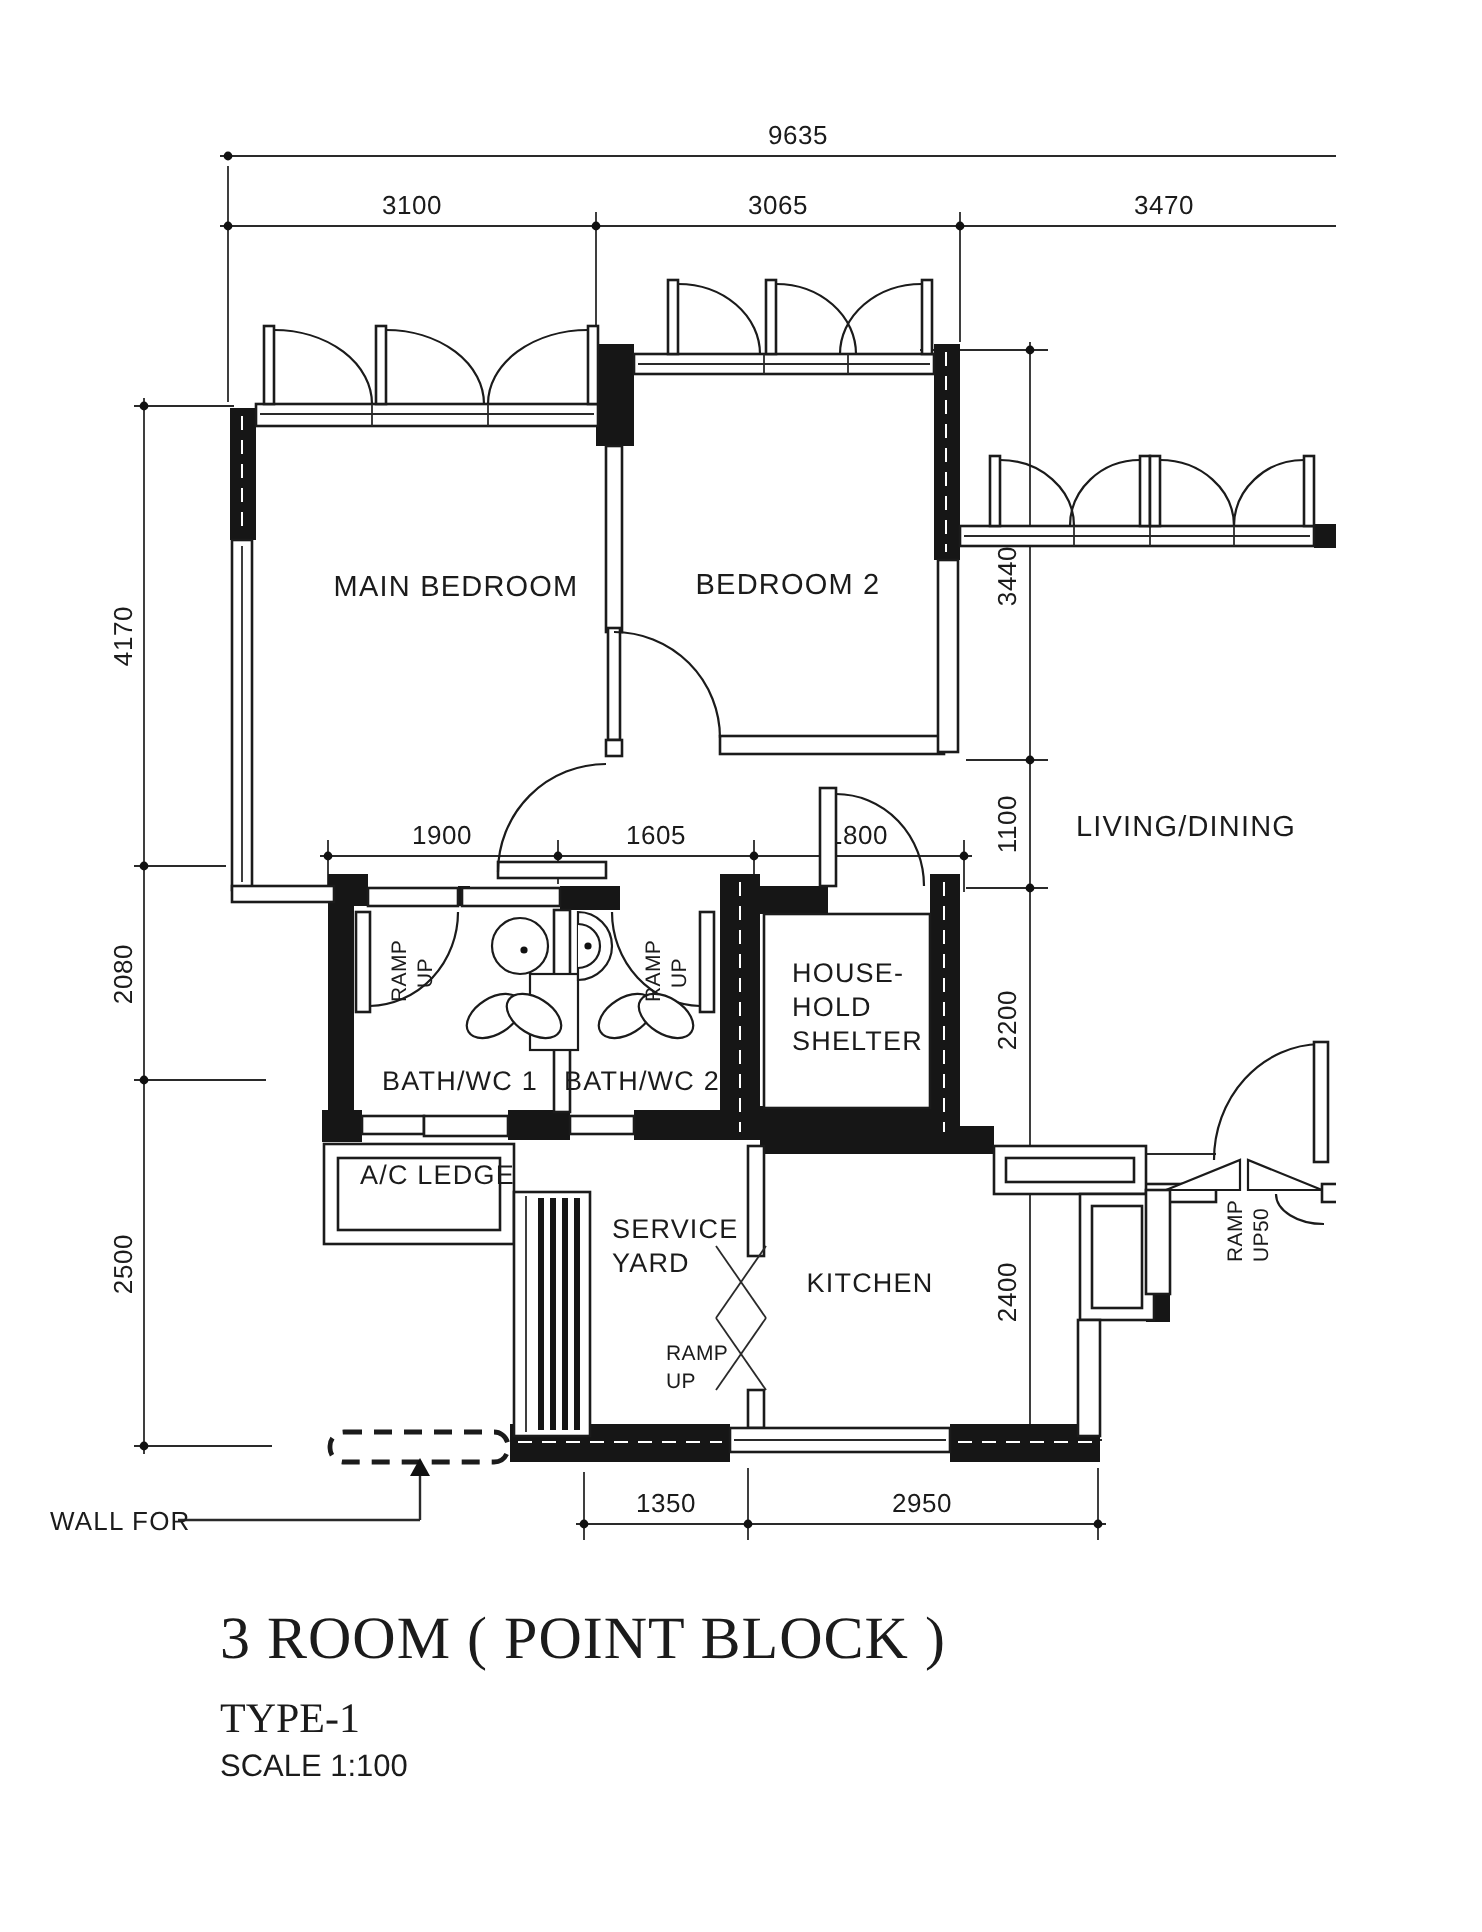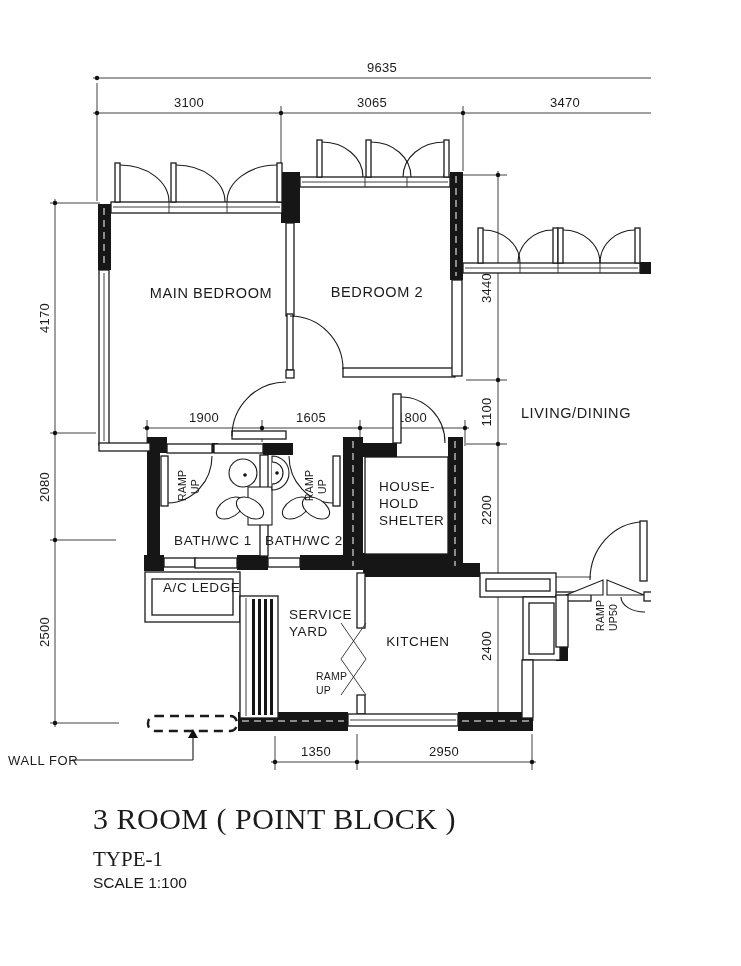--- a/index.html
+++ b/index.html
@@ -1,16 +1,16 @@
 <!DOCTYPE html>
 <html><head>
 <meta charset="utf-8">
 <style>
   html,body{margin:0;padding:0;background:#ffffff;}
-  .stage{position:relative;width:651px;height:966px;background:#fff;overflow:hidden;}
+  .stage{position:relative;width:651px;height:966px;background:#fff;overflow:hidden;padding-left:17px;}
   svg{display:block;}
   text{font-family:"Liberation Sans","DejaVu Sans",sans-serif;fill:#1b1b1b;}
   .dim{font-size:13px;letter-spacing:0.3px;}
   .room{font-size:14.5px;letter-spacing:0.6px;}
   .small{font-size:10.5px;letter-spacing:0.2px;}
   .t-title{font-family:"Liberation Serif","DejaVu Serif",serif;font-size:30px;letter-spacing:0.5px;}
   .t-type{font-family:"Liberation Serif","DejaVu Serif",serif;font-size:21px;}
   .t-scale{font-family:"Liberation Sans","DejaVu Sans",sans-serif;font-size:15.5px;}
   .thin{stroke:#2a2a2a;stroke-width:0.9;fill:none;}
   .wall{fill:#ffffff;stroke:#1b1b1b;stroke-width:1.3;}

